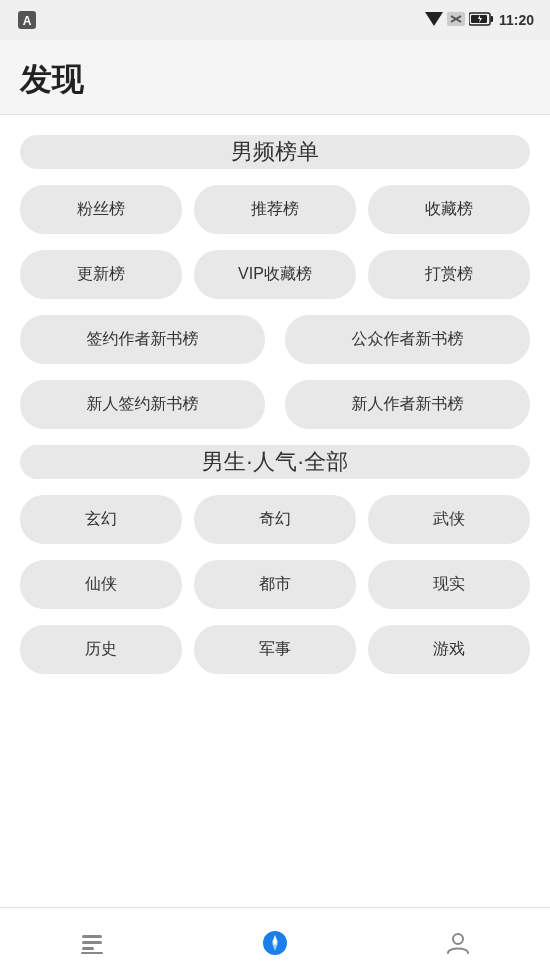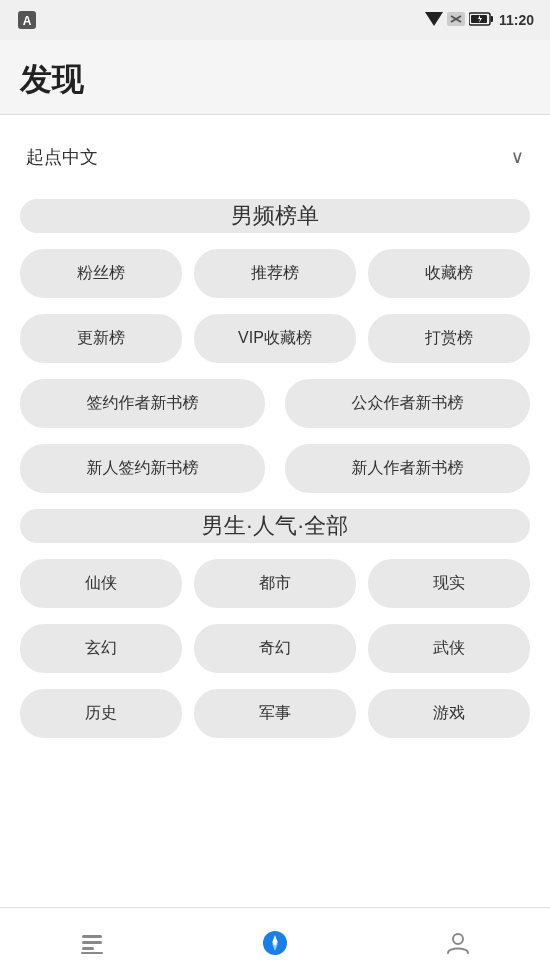--- a/index.html
+++ b/index.html
@@ -203,24 +203,20 @@
 </div>
 
 <div class="header">
   <h1 class="header-title">发现</h1>
 </div>
 
 <div class="divider"></div>
 
 <div class="main-content">
 
-  <div class="dropdown-selector">
-    <span class="dropdown-label">起点中文</span>
-    <span class="dropdown-arrow">∨</span>
-  </div>
 
   <button class="tag-btn-full">男频榜单</button>
 
 
   <div class="row-3">
     <button class="tag-btn">粉丝榜</button>
     <button class="tag-btn">推荐榜</button>
     <button class="tag-btn">收藏榜</button>
   </div>
 
@@ -236,29 +232,29 @@
   </div>
 
   <div class="row-2">
     <button class="tag-btn">新人签约新书榜</button>
     <button class="tag-btn">新人作者新书榜</button>
   </div>
 
   <button class="tag-btn-full">男生·人气·全部</button>
 
   <div class="row-3">
+    <button class="tag-btn">玄幻</button>
+    <button class="tag-btn">奇幻</button>
+    <button class="tag-btn">武侠</button>
+  </div>
+
+  <div class="row-3">
     <button class="tag-btn">仙侠</button>
     <button class="tag-btn">都市</button>
     <button class="tag-btn">现实</button>
-  </div>
-
-  <div class="row-3">
-    <button class="tag-btn">玄幻</button>
-    <button class="tag-btn">奇幻</button>
-    <button class="tag-btn">武侠</button>
   </div>
 
   <div class="row-3">
     <button class="tag-btn">历史</button>
     <button class="tag-btn">军事</button>
     <button class="tag-btn">游戏</button>
   </div>
 
 </div>
 

